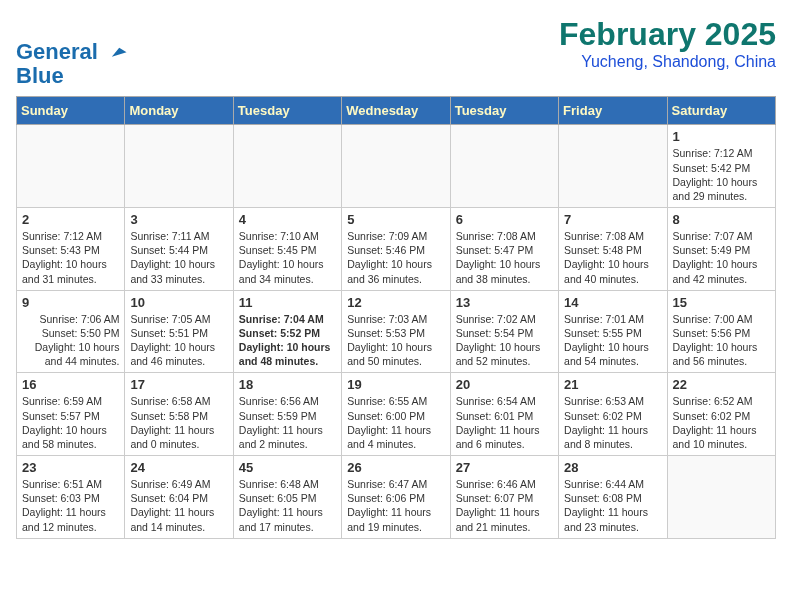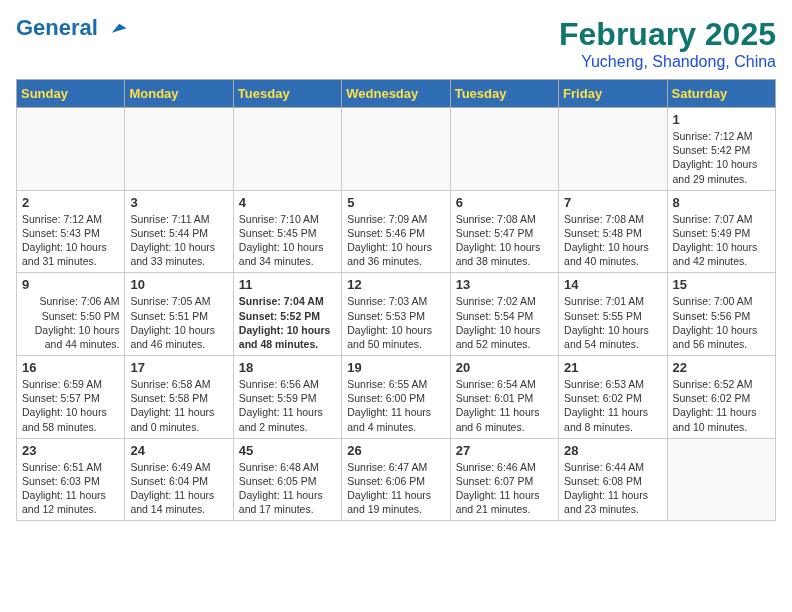--- a/index.html
+++ b/index.html
@@ -36,21 +36,21 @@
     .subtitle {
       font-size: 16px;
       color: #1d4ed8;
     }
     table {
       width: 100%;
       border-collapse: collapse;
     }
     th {
       background-color: #2f6db5;
-      color: #fde047;
+      color: #fef9c3;
       font-size: 13px;
       font-weight: bold;
       padding: 6px 4px;
       text-align: left;
       border: 1px solid #aaa;
     }
     td {
       border: 1px solid #ccc;
       vertical-align: top;
       padding: 4px 5px;
@@ -76,27 +76,28 @@
       line-height: 1.35;
     }
   </style>
 </head>
 <body>
 
 <div class="header">
   <div class="logo">
     <div>
       <div style="display:flex;align-items:center;">
-        <div style="font-size:22px;font-weight:bold;color:#333;line-height:1.1;">
+        <div style="font-size:22px;font-weight:bold;color:#333;line-height:1.1;margin-top:24px;">
           <span style="color:#1a6cad;">General</span>
           <svg class="logo-icon" viewBox="0 0 30 30" style="display:inline-block;vertical-align:middle;width:22px;height:22px;">
             <polygon points="8,20 18,8 28,14" fill="#1a6cad"></polygon>
           </svg>
         </div>
       </div>
+      <div style="font-size:22px;font-weight:bold;color:#1a6cad;line-height:1.1;">Blue</div>
     </div>
   </div>
   <div class="title-block">
     <div class="month-title">February 2025</div>
     <div class="subtitle">Yucheng, Shandong, China</div>
   </div>
 </div>
 
 <table>
   <thead>

